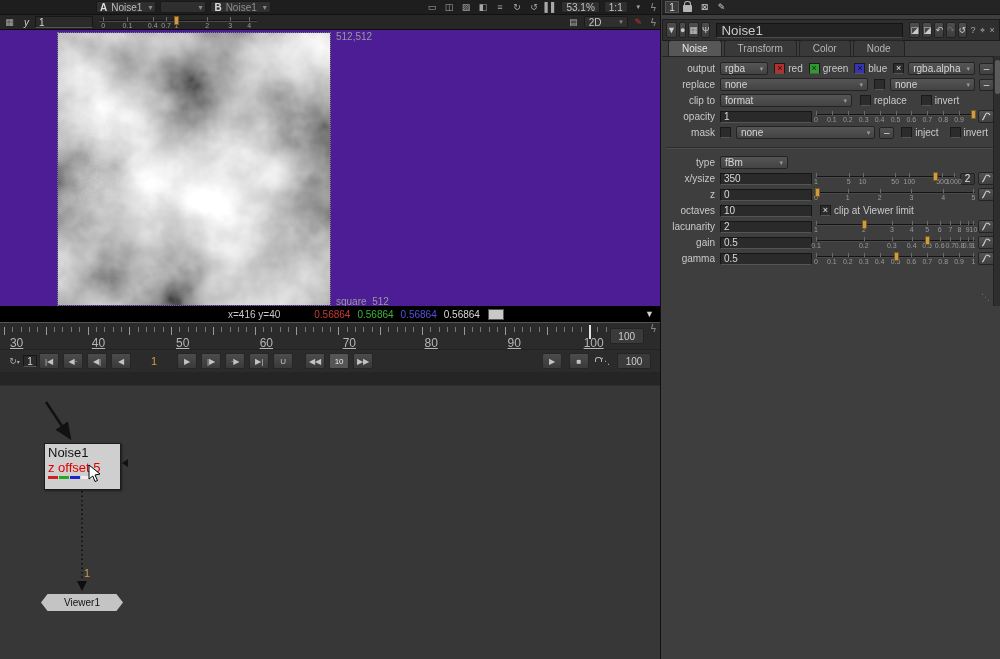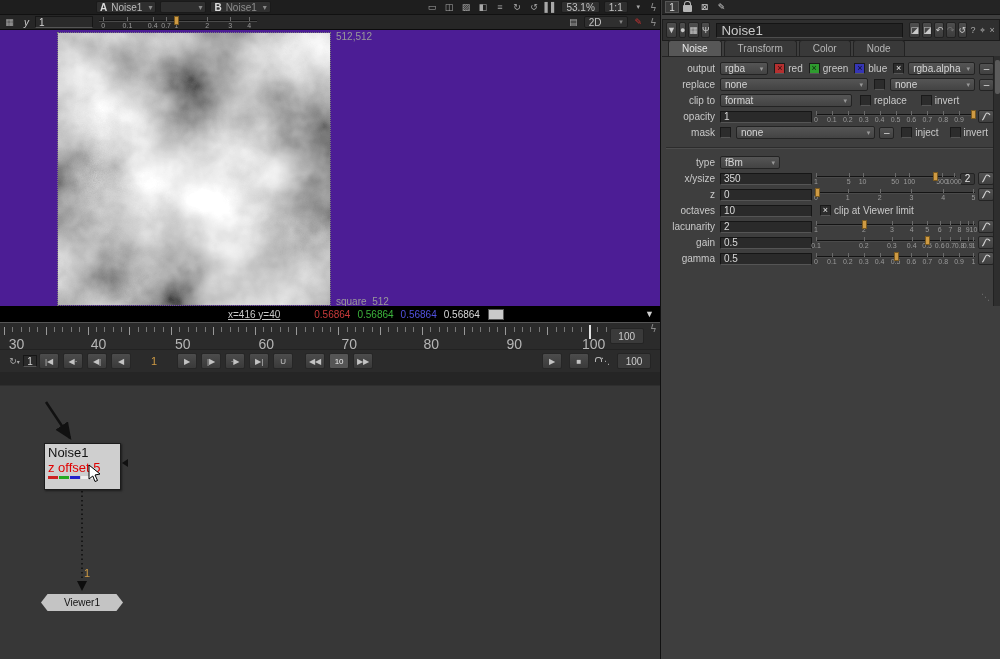--- a/index.html
+++ b/index.html
@@ -29,34 +29,34 @@
   .sl-tick{position:absolute;top:2px;width:1px;height:4px;background:#6b6b6b;}
   .sl-label{position:absolute;top:7px;transform:translateX(-50%);font-size:7px;color:#9a9a9a;white-space:nowrap;}
   .sl-handle{position:absolute;top:1px;width:5px;height:9px;margin-left:-2px;background:var(--accent,#c9984a);border:1px solid #7a5a20;}
 
   .viewport{position:absolute;left:0;top:30px;width:100%;height:276px;background:#4c1d95;}
   .noise-wrap{position:absolute;left:57px;top:2px;width:274px;height:274px;border:1px dotted #777;}
   .res-label{position:absolute;left:336px;top:1px;color:#9a9a9a;}
   .fmt-label{position:absolute;left:336px;top:266px;color:#9a9a9a;}
 
   .infobar{position:absolute;left:0;top:306px;width:100%;height:16px;background:#000;display:flex;align-items:center;color:#c9c9c9;}
-  .coords{margin-left:228px;text-decoration:underline;}
+  .coords{margin-left:228px;}
   .rgba{display:flex;gap:7px;margin-left:34px;}
   .vr{color:var(--rgba_r,#cc3a3a);} .vg{color:var(--rgba_g,#3cb43c);} .vb{color:var(--rgba_b,#5050e0);} .va{color:#d8d8d8;}
   .swatch{width:16px;height:11px;background:#c9c9c9;border:1px solid #555;margin-left:8px;}
   .hsvl{margin-left:8px;display:flex;gap:10px;color:#cfcfcf;}
   .info-car{margin-left:auto;margin-right:6px;color:#cfcfcf;font-size:9px;}
 
   
   .timeline{position:absolute;left:0;top:322px;width:100%;height:50px;background:#2b2b2b;border-top:1px solid #555;}
   .ruler-row{position:relative;height:27px;display:flex;align-items:stretch;border-bottom:1px solid #222;}
   .ruler{position:relative;flex:1;margin:0 4px;}
   .rl-tick{position:absolute;top:4px;width:1px;height:5px;background:#777;}
   .rl-tick.maj{height:8px;background:#999;}
-  .rl-label{position:absolute;top:13px;transform:translateX(-50%);font-size:14px;color:#b5b5b5;}
+  .rl-label{position:absolute;top:13px;transform:translateX(-50%);font-size:12px;color:#b5b5b5;text-decoration:underline;}
   .rl-marker{position:absolute;top:2px;width:2px;height:14px;background:#e2e2e2;}
   .tl-box{width:34px;height:16px;background:#3a3a3a;border:1px solid #242424;border-radius:2px;color:#ccc;display:flex;align-items:center;justify-content:center;align-self:center;margin-right:3px;}
   .ctl-row{display:flex;align-items:center;height:22px;padding:0 6px;}
   .tbtn{min-width:20px;height:16px;background:linear-gradient(#4c4c4c,#3a3a3a);border:1px solid #262626;border-radius:2px;color:#c3c3c3;display:flex;align-items:center;justify-content:center;font-size:8px;margin:0 2px;}
   .frame-cur{color:var(--accent,#e0a23c);margin:0 18px;font-size:11px;}
   .tl-right{margin-left:auto;display:flex;align-items:center;gap:3px;}
   .locki{position:relative;width:9px;height:7px;background:#b5b5b5;border-radius:1px;margin-top:4px;}
   .locki:before{content:"";position:absolute;left:1px;top:-4px;width:5px;height:4px;border:1.5px solid #b5b5b5;border-bottom:none;border-radius:3px 3px 0 0;}
 
   
@@ -520,21 +520,21 @@
         <span class="chk" style="margin-left:7px;"></span>
         <span class="chklab">inject</span>
         <span class="chk" style="margin-left:5px;"></span>
         <span class="chklab">invert</span>
       </div>
 
       <div class="sect-div"></div>
 
       <div class="prow">
         <span class="plabel">type</span>
-        <div class="drop" style="width:60px;">
+        <div class="drop" style="width:68px;">
           <span>fBm</span>
             <span class="car">▾</span>
         </div>
       </div>
 
       <div class="prow">
         <span class="plabel">x/ysize</span>
         <input class="field pfield" value="350" style="">
         <div class="pslider">
             <div class="sl-track"></div>

